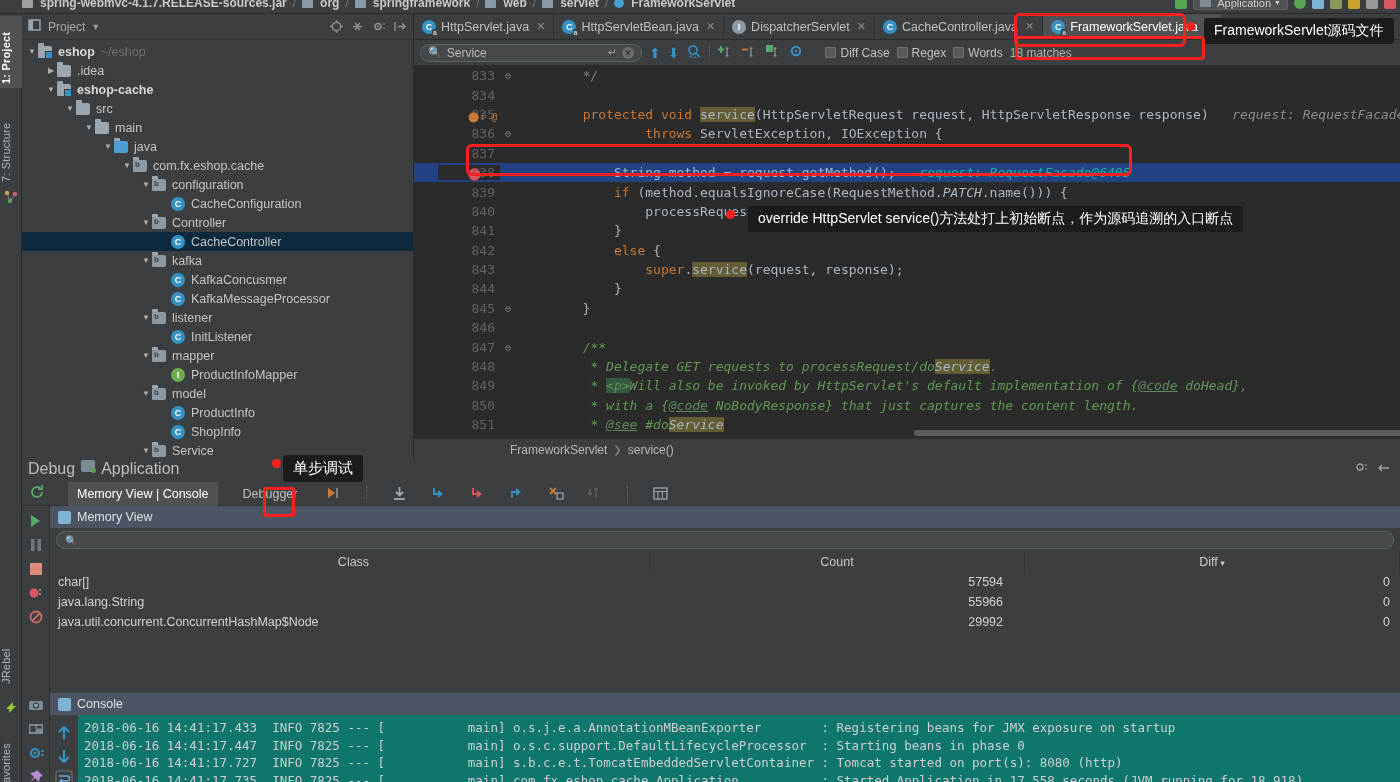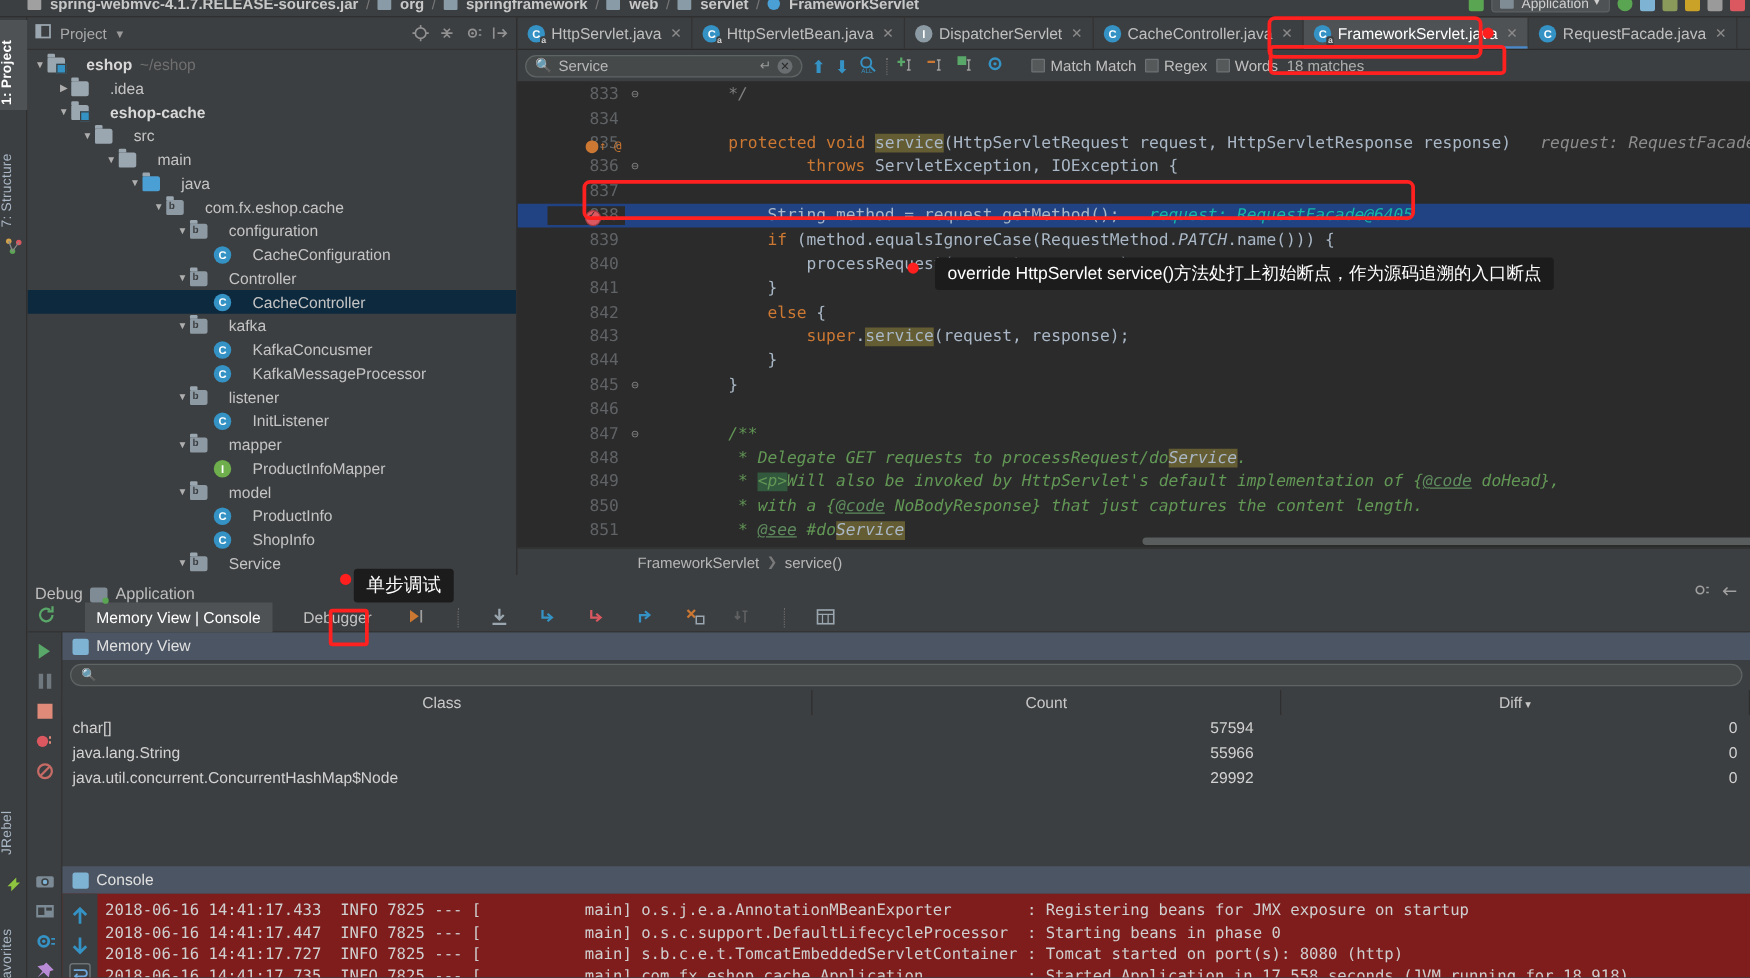--- a/index.html
+++ b/index.html
@@ -82,21 +82,21 @@
     overflow: hidden; padding-top: 2px;
   }
   .trow {
     height: 19px; display: flex; align-items: center;
     font-size: 12.5px; color: #c4c4c4; white-space: nowrap;
   }
   .trow.sel { background: #0d293e; }
   .trow .arrow {
     width: 12px; text-align: center; font-size: 8px; color: #aeaeae; flex: 0 0 12px;
   }
-  .trow .nm { margin-left: 17px; }
+  .trow .nm { margin-left: 6px; }
   .trow .sub { color: #6f6f6f; margin-left: 6px; font-weight: normal; }
   .trow.bold .nm { font-weight: bold; color: #d8d8d8; }
   .folder {
     width: 14px; height: 12px; border-radius: 1px 2px 2px 1px;
     background: #9aa7b0; position: relative; flex: 0 0 14px;
   }
   .folder::before {
     content:""; position:absolute; left:0; top:-3px; width:6px; height:3px;
     background:#9aa7b0; border-radius:1px 1px 0 0;
   }
@@ -220,22 +220,22 @@
     position: absolute; left: 500px; bottom: 24px; width: 710px; height: 6px;
     background: #5a5d5e; border-radius: 3px;
   }
 
   
   .debugwin {
     position: absolute; left: 22px; top: 460px; right: 0; bottom: 0;
     background: #3c3f41;
   }
   .dhdr {
-    height: 22px; display: flex; align-items: flex-end; gap: 6px; padding: 0 6px;
-    font-size: 13px; color: #bdbdbd;
+    height: 22px; display: flex; align-items: flex-start; gap: 6px; padding: 0 6px;
+    font-size: 16px; color: #bdbdbd;
   }
   .dhdr .gear { margin-left: auto; margin-right: 4px; }
   .appic {
     width: 14px; height: 12px; background: #7f8c95; border-radius: 2px;
     position: relative;
   }
   .appic::after {
     content:""; position:absolute; right:-1px; bottom:-1px; width:5px; height:5px;
     border-radius:50%; background:#5aa552;
   }
@@ -286,21 +286,21 @@
   .mrow .mc-count, .mrow .mc-diff { color: #d2d2d2; }
 
   .conwin { position: absolute; left: 28px; top: 187px; right: 0; bottom: 0; }
   .conhdr {
     height: 22px; background: #4b5563; display: flex; align-items: center;
     gap: 6px; padding: 0 8px; font-size: 12.5px; color: #e0e0e0;
   }
   .conhdr .tile { width: 13px; height: 13px; background: #7fb3d3; border-radius: 2px; }
   .conbody {
     position: absolute; left: 0; top: 22px; right: 0; bottom: 0;
-    background: #7f1d1d; display: flex;
+    background: #0f766e; display: flex;
   }
   .congutter { width: 28px; flex: 0 0 28px; background: #3c3f41; padding-top: 4px; }
   .congutter .ic { width: 18px; height: 18px; margin: 5px auto; display:block; }
   .conlines {
     flex: 1; font-family: "DejaVu Sans Mono", monospace; font-size: 12.5px;
     color: #cfcfcf; padding: 4px 0 0 6px; overflow: hidden; white-space: pre;
     line-height: 17.6px;
   }
 
   
@@ -598,21 +598,21 @@
             <path d="M10 4v8M8.5 4h3M8.5 12h3" stroke="#a0a0a0" stroke-width="1.1"></path>
           </svg>
       </span>
       <span>
         <svg width="16" height="15" viewBox="0 0 16 15">
             <circle cx="7" cy="7" r="4.2" fill="none" stroke="#3592c4" stroke-width="2"></circle>
             <circle cx="7" cy="7" r="1.3" fill="#3592c4"></circle>
           </svg>
       </span>
       <span style="width:6px"></span>
-      <label class="cklabel"><span class="cbx"></span><span>Match Match</span></label>
+      <label class="cklabel"><span class="cbx"></span><span>Diff Case</span></label>
       <label class="cklabel"><span class="cbx"></span><span>Regex</span></label>
       <label class="cklabel"><span class="cbx"></span><span>Words</span></label>
       <span class="matches">18 matches</span>
     </div>
 
     <div class="codearea" id="codearea">
         <div class="cline"><div class="gutter">833</div><div class="fold">⊖</div><div class="code">        <span class="cmt">*/</span></div></div>
         <div class="cline"><div class="gutter">834</div><div class="fold"></div></div>
         <div class="cline"><div class="gutter">835<span class="gmark" style="left: 30px; top: 4px; color: rgb(204, 120, 50);">⬤↑ @</span></div><div class="fold"></div><div class="code">        <span class="kw">protected void</span> <span class="mark">service</span>(HttpServletRequest request, HttpServletResponse response)   <span class="hint">request: RequestFacade@640</span></div></div>
         <div class="cline"><div class="gutter">836</div><div class="fold">⊖</div><div class="code">                <span class="kw">throws</span> ServletException, IOException {</div></div>
@@ -844,20 +844,21 @@
             </span>
 
           </div>
           <div class="conlines" id="conlines"><div>2018-06-16 14:41:17.433  INFO 7825 --- [           main] o.s.j.e.a.AnnotationMBeanExporter        : Registering beans for JMX exposure on startup</div><div>2018-06-16 14:41:17.447  INFO 7825 --- [           main] o.s.c.support.DefaultLifecycleProcessor  : Starting beans in phase 0</div><div>2018-06-16 14:41:17.727  INFO 7825 --- [           main] s.b.c.e.t.TomcatEmbeddedServletContainer : Tomcat started on port(s): 8080 (http)</div><div>2018-06-16 14:41:17.735  INFO 7825 --- [           main] com.fx.eshop.cache.Application           : Started Application in 17.558 seconds (JVM running for 18.918)</div></div>
         </div>
       </div>
     </div>
   </div>
 
   <div class="redbox" style="left:1014px; top:13px; width:172px; height:34px;"></div>
+  <div class="tip" style="left:1204px; top:18px;">FrameworkServlet源码文件</div>
   <div class="reddot" style="left:1186px; top:22px;"></div>
 
   <div class="redbox" style="left:1015px; top:36px; width:190px; height:24px; border-radius:4px;"></div>
 
   <div class="redbox" style="left:466px; top:144px; width:666px; height:32px;"></div>
   <div class="tip" style="left:748px; top:206px;">override HttpServlet service()方法处打上初始断点，作为源码追溯的入口断点</div>
   <div class="reddot" style="left:726px; top:210px;"></div>
 
   <div class="tip" style="left:283px; top:455px; font-size:15px;">单步调试</div>
   <div class="reddot" style="left:272px; top:459px;"></div>

